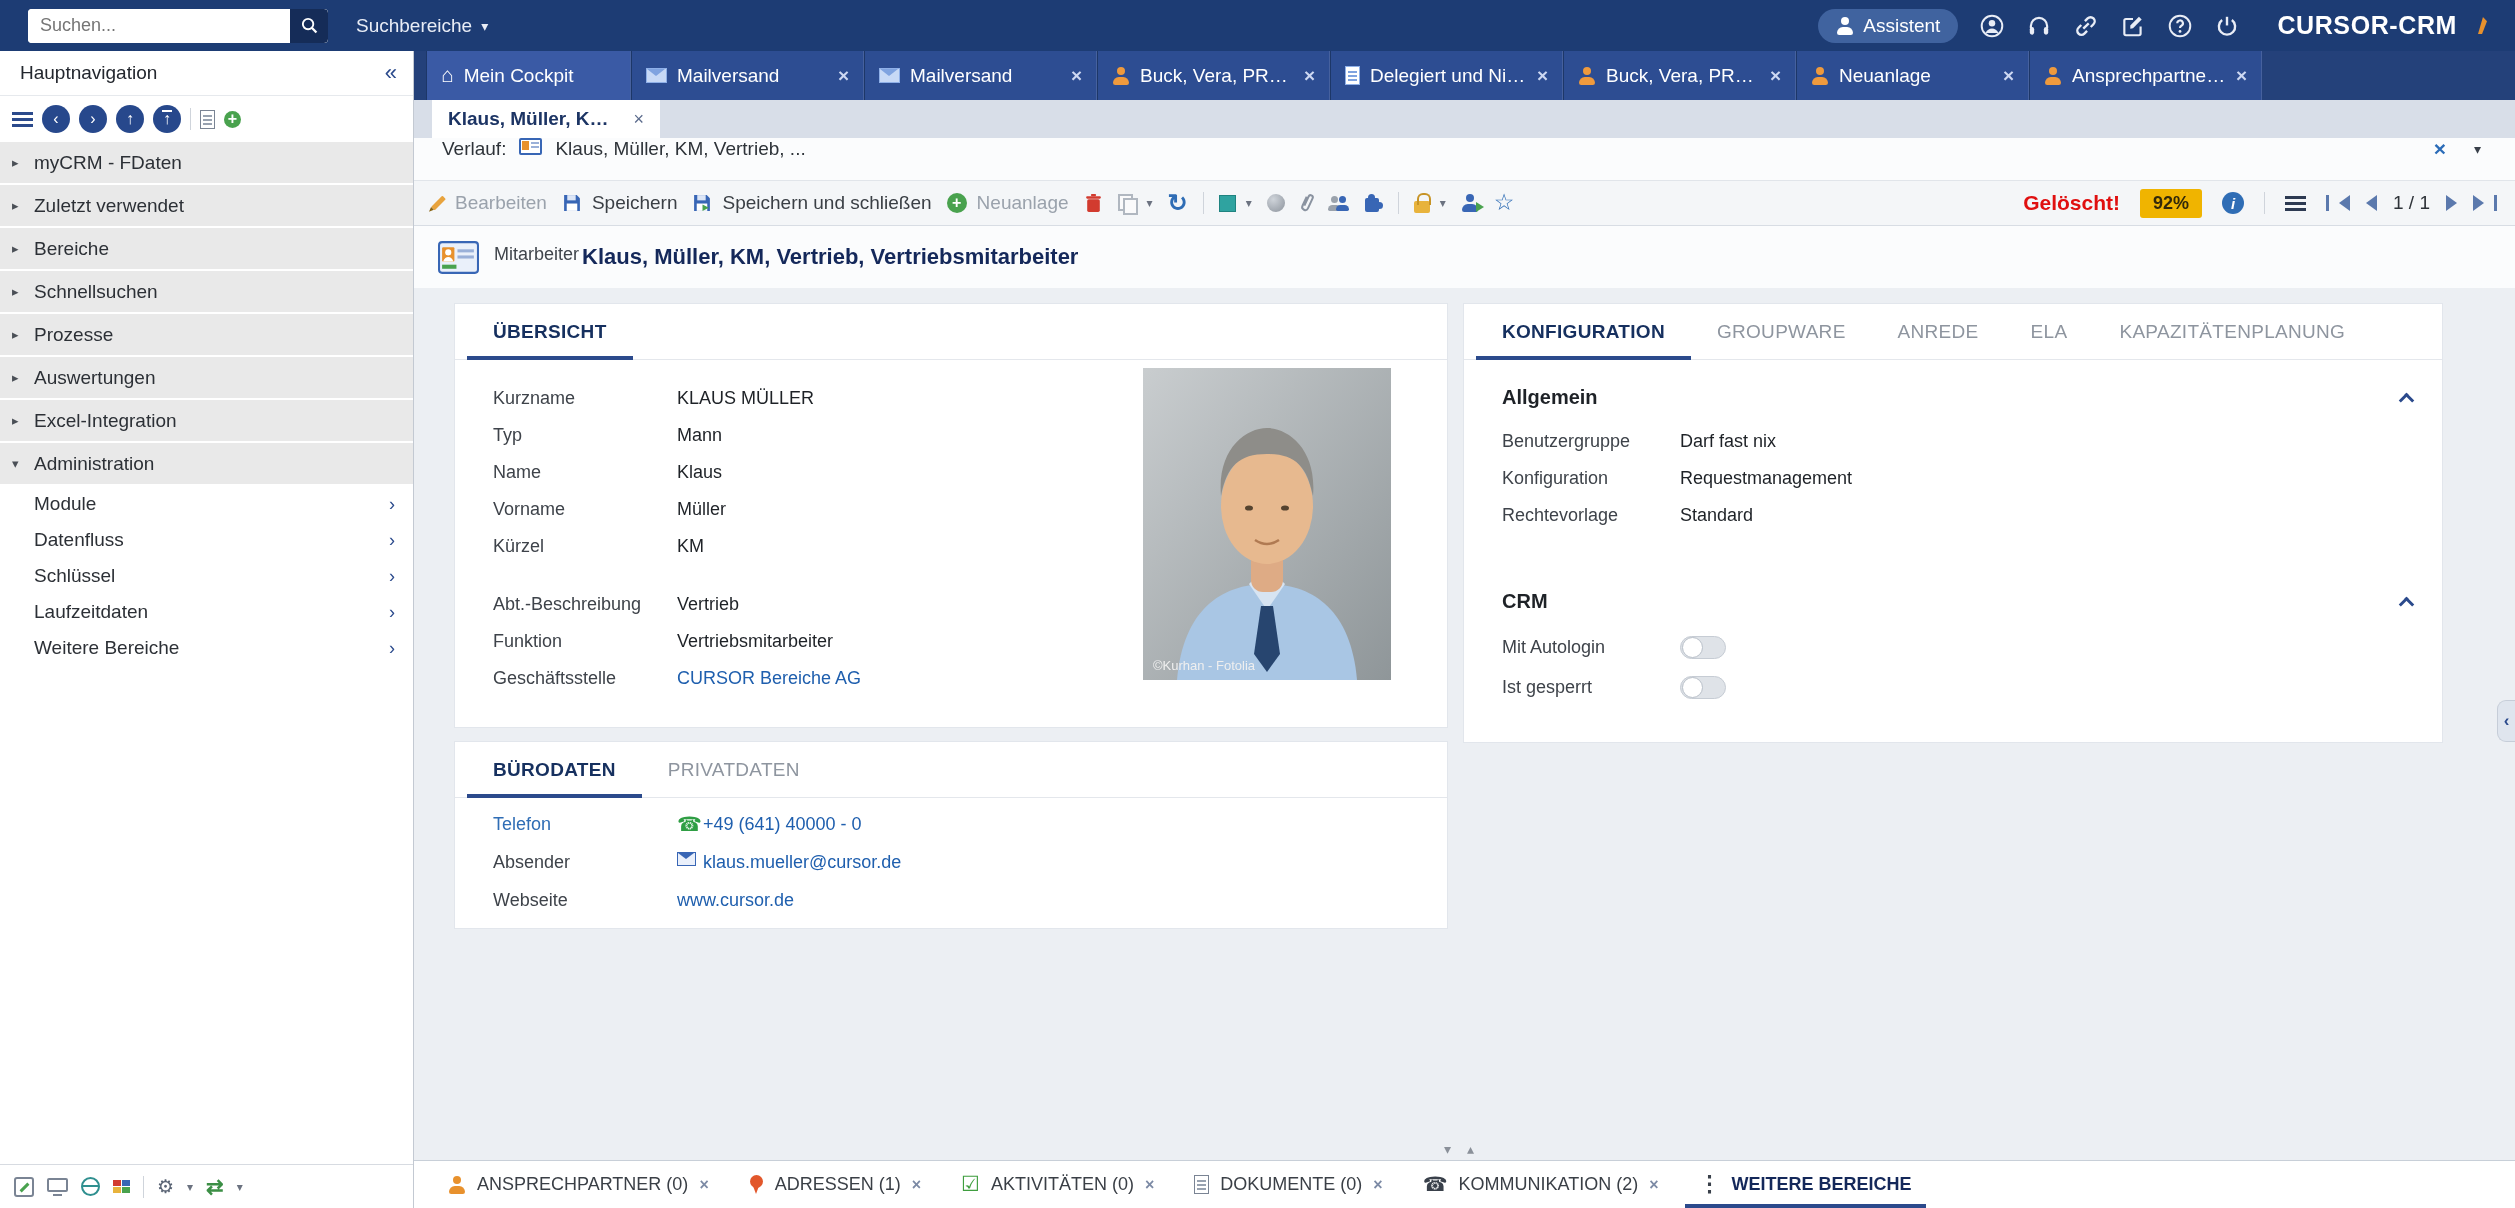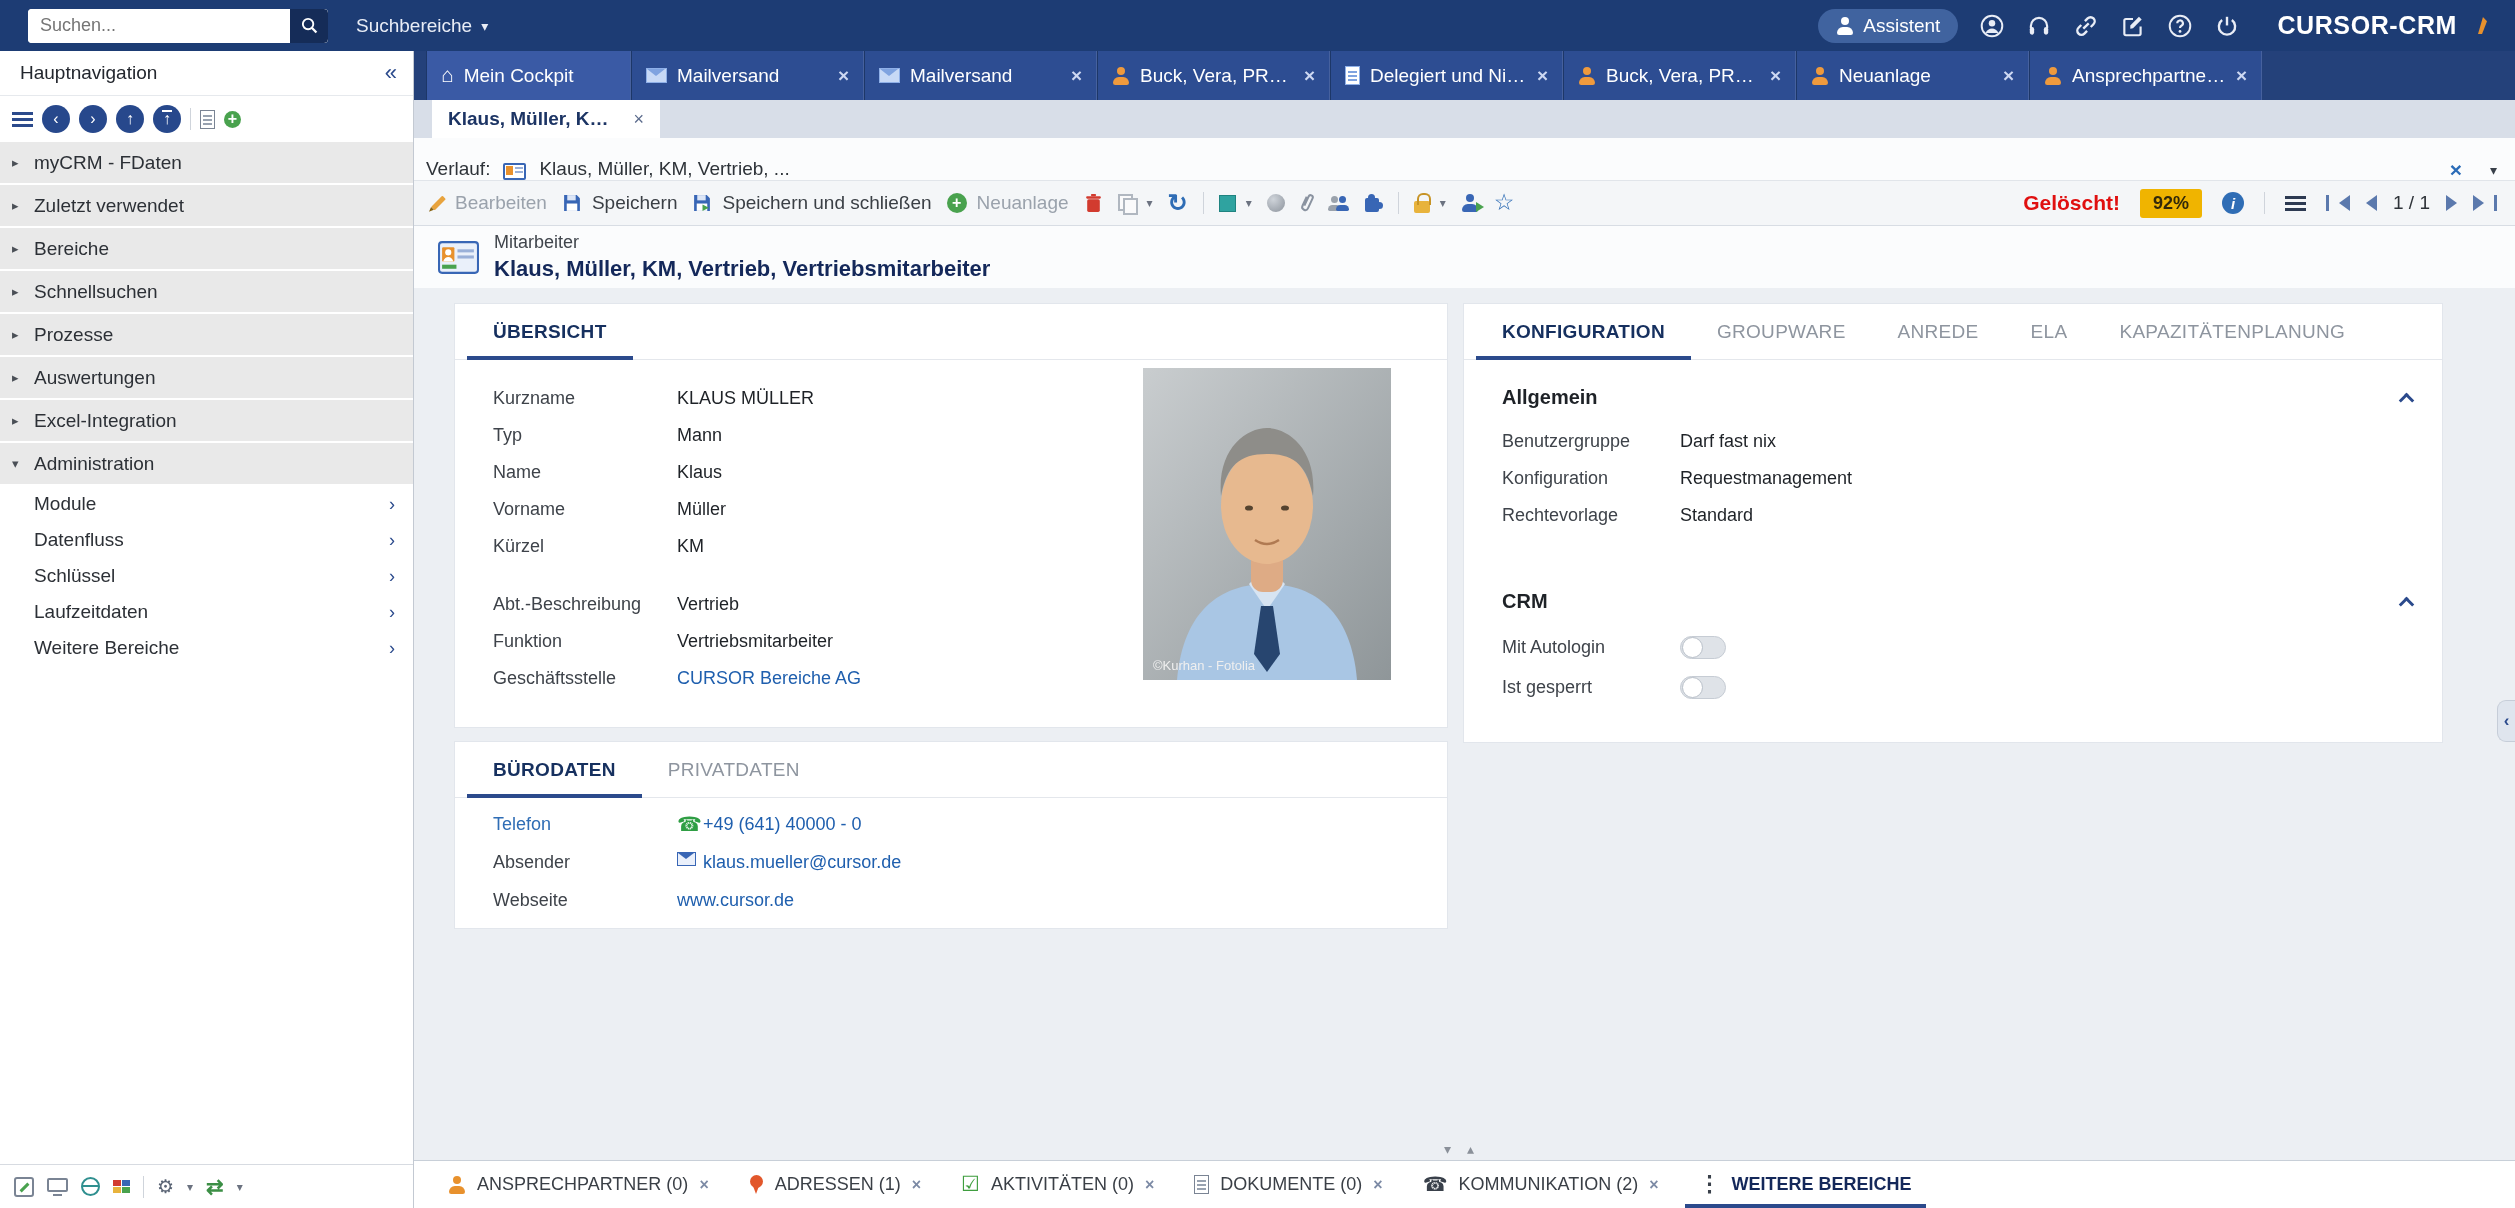--- a/index.html
+++ b/index.html
@@ -74,21 +74,21 @@
   .ico-gear::before{content:"⚙";font-size:19px;color:#5a6474;line-height:1}
   .ico-swap::before{content:"⇄";font-size:21px;color:#3c8f46;font-weight:bold;line-height:1}
   .mini-cv{color:#6b7280;font-size:12px}
 
   
   .content{position:absolute;top:100px;left:414px;width:2101px;height:1108px;display:flex;flex-direction:column;background:#eceff3;z-index:3}
   .doc-tabs{height:38px;flex:none;background:#d8dee8;display:flex;align-items:stretch;padding-left:18px}
   .doc-tab{background:#fff;display:flex;align-items:center;gap:14px;padding:0 16px;width:228px;font-size:19px;color:#1c3464;font-weight:bold;cursor:pointer}
   .doc-tab .lbl{flex:1;white-space:nowrap;overflow:hidden;text-overflow:ellipsis}
   .doc-tab .x{color:#5b6b8c;font-size:18px;font-weight:normal}
-  .history{height:42px;flex:none;background:#fbfcfd;display:flex;align-items:flex-end;padding:0 12px;gap:13px;font-size:19px;color:#2e3339}
+  .history{height:42px;flex:none;background:#fbfcfd;display:flex;align-items:flex-start;padding:0 28px;gap:13px;font-size:19px;color:#2e3339}
   .ico-card{display:inline-block;width:23px;height:17px;background:#fff;border:2px solid #3866b5;border-radius:2px;position:relative;flex:none}
   .ico-card::before{content:"";position:absolute;left:1px;top:1px;width:7px;height:9px;background:#e8912d}
   .ico-card::after{content:"";position:absolute;right:1px;top:2px;width:8px;height:2px;background:#9ab0d8;box-shadow:0 4px 0 #9ab0d8}
   .history .x{color:#2b6cb8;font-size:20px}
   .history-right{margin-left:auto;display:flex;align-items:center;gap:28px;color:#39404a;padding-right:6px}
 
   .toolbar{height:46px;flex:none;background:#f4f6f8;border-top:1px solid #e1e5ea;border-bottom:1px solid #d8dde4;display:flex;align-items:center;padding:0 18px;gap:15px;font-size:19px;color:#3a3f45}
   .tlbl{white-space:nowrap}
   .disabled .tlbl{color:#9aa2ac}
   .ico-pencil{display:inline-block;width:5px;height:16px;background:#e8a33d;border-radius:1px;transform:rotate(45deg);position:relative;margin:0 4px}
@@ -122,21 +122,21 @@
   .badge{background:#f0b400;color:#33290a;font-weight:bold;font-size:18px;padding:4px 13px;border-radius:3px}
   .ico-info{width:22px;height:22px;border-radius:50%;background:#2f6db5;color:#fff;display:inline-flex;align-items:center;justify-content:center;flex:none}
   .ico-info::before{content:"i";font-size:15px;font-weight:bold;font-style:italic}
   .pg{display:flex;align-items:center;gap:16px}
   .tri-l{width:0;height:0;border-top:8px solid transparent;border-bottom:8px solid transparent;border-right:11px solid #5b79ad;display:inline-block}
   .tri-r{width:0;height:0;border-top:8px solid transparent;border-bottom:8px solid transparent;border-left:11px solid #5b79ad;display:inline-block}
   .pg-bar{width:3px;height:16px;background:#5b79ad;display:inline-block}
   .pgtxt{font-size:19px;color:#2e3339}
 
   .rec-head{height:62px;flex:none;background:#fbfcfd;display:flex;align-items:center;padding:0 24px;gap:15px}
-  .rec-titles{display:flex;flex-direction:column;gap:3px}
+  .rec-titles{display:flex;gap:3px}
   .rec-entity{font-size:18px;color:#40454c}
   .rec-title{font-size:22px;font-weight:bold;color:#14285a}
 
   
   .body{flex:1;position:relative;background:#eceff3}
   .panel{position:absolute;background:#fff;border:1px solid #e2e6ec}
   .p-overview{left:40px;top:15px;width:994px;height:425px}
   .p-contact{left:40px;top:453px;width:994px;height:188px}
   .p-config{left:1049px;top:15px;width:980px;height:440px}
   .ptabs{height:56px;border-bottom:1px solid #e4e7ec;display:flex;padding:0 12px}

